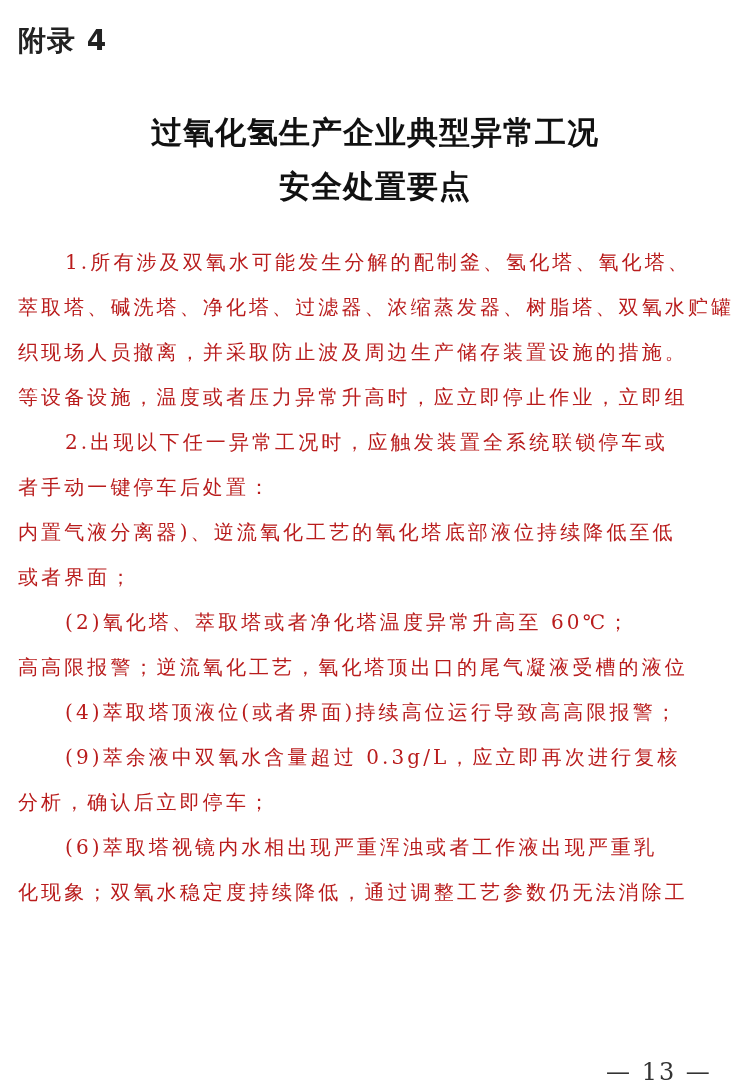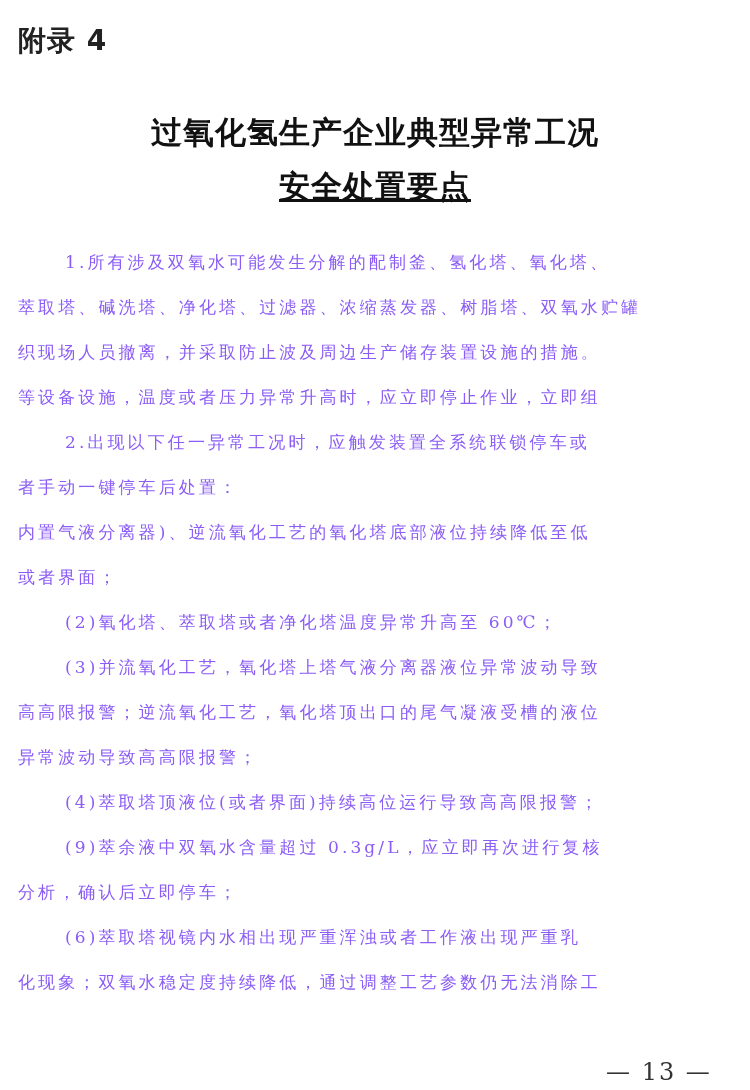--- a/index.html
+++ b/index.html
@@ -3,24 +3,24 @@
 <meta charset="utf-8">
 <style>
   html, body { margin: 0; padding: 0; background: #ffffff; }
   body { width: 750px; height: 1090px; position: relative; overflow: hidden;
          font-family: "DejaVu Serif", "Liberation Serif", serif; color: #1a1a1a; }
   .appendix { position: absolute; left: 18px; top: 22px; font-size: 28px;
               font-family: "DejaVu Sans", "Liberation Sans", sans-serif; font-weight: bold; color: #222; letter-spacing: 1px; }
   .title { position: absolute; left: 0; width: 750px; text-align: center;
            font-size: 31px; font-weight: bold; color: #111; letter-spacing: 1px; }
   .t1 { top: 112px; }
-  .t2 { top: 166px; text-decoration: underline; }
+  .t2 { top: 166px; }
   .body { position: absolute; left: 18px; top: 240px; width: 716px; }
-  .line { font-size: 17px; height: 45px; line-height: 45px; white-space: nowrap;
-          letter-spacing: 3.1px; color: #8b5cf6; }
+  .line { font-size: 20px; height: 45px; line-height: 45px; white-space: nowrap;
+          letter-spacing: 3.1px; color: #b91c1c; }
   .indent { padding-left: 47px; }
   .pageno { position: absolute; left: 606px; top: 1058px; font-size: 24px; color: #333;
             letter-spacing: 2px; }
 </style>
 </head>
 <body>
 
 <div class="appendix">附录 4</div>
 
 <div class="title t1">过氧化氢生产企业典型异常工况</div>
@@ -29,23 +29,21 @@
 <div class="body">
   <div class="line indent">1.所有涉及双氧水可能发生分解的配制釜、氢化塔、氧化塔、</div>
   <div class="line">萃取塔、碱洗塔、净化塔、过滤器、浓缩蒸发器、树脂塔、双氧水贮罐</div>
   <div class="line">织现场人员撤离，并采取防止波及周边生产储存装置设施的措施。</div>
   <div class="line">等设备设施，温度或者压力异常升高时，应立即停止作业，立即组</div>
   <div class="line indent">2.出现以下任一异常工况时，应触发装置全系统联锁停车或</div>
   <div class="line">者手动一键停车后处置：</div>
   <div class="line">内置气液分离器)、逆流氧化工艺的氧化塔底部液位持续降低至低</div>
   <div class="line">或者界面；</div>
   <div class="line indent">(2)氧化塔、萃取塔或者净化塔温度异常升高至 60℃；</div>
-  <div class="line indent">(3)并流氧化工艺，氧化塔上塔气液分离器液位异常波动导致</div>
   <div class="line">高高限报警；逆流氧化工艺，氧化塔顶出口的尾气凝液受槽的液位</div>
-  <div class="line">异常波动导致高高限报警；</div>
   <div class="line indent">(4)萃取塔顶液位(或者界面)持续高位运行导致高高限报警；</div>
   <div class="line indent">(9)萃余液中双氧水含量超过 0.3g/L，应立即再次进行复核</div>
   <div class="line">分析，确认后立即停车；</div>
   <div class="line indent">(6)萃取塔视镜内水相出现严重浑浊或者工作液出现严重乳</div>
   <div class="line">化现象；双氧水稳定度持续降低，通过调整工艺参数仍无法消除工</div>
 </div>
 
 <div class="pageno">— 13 —</div>
 
 </body></html>

